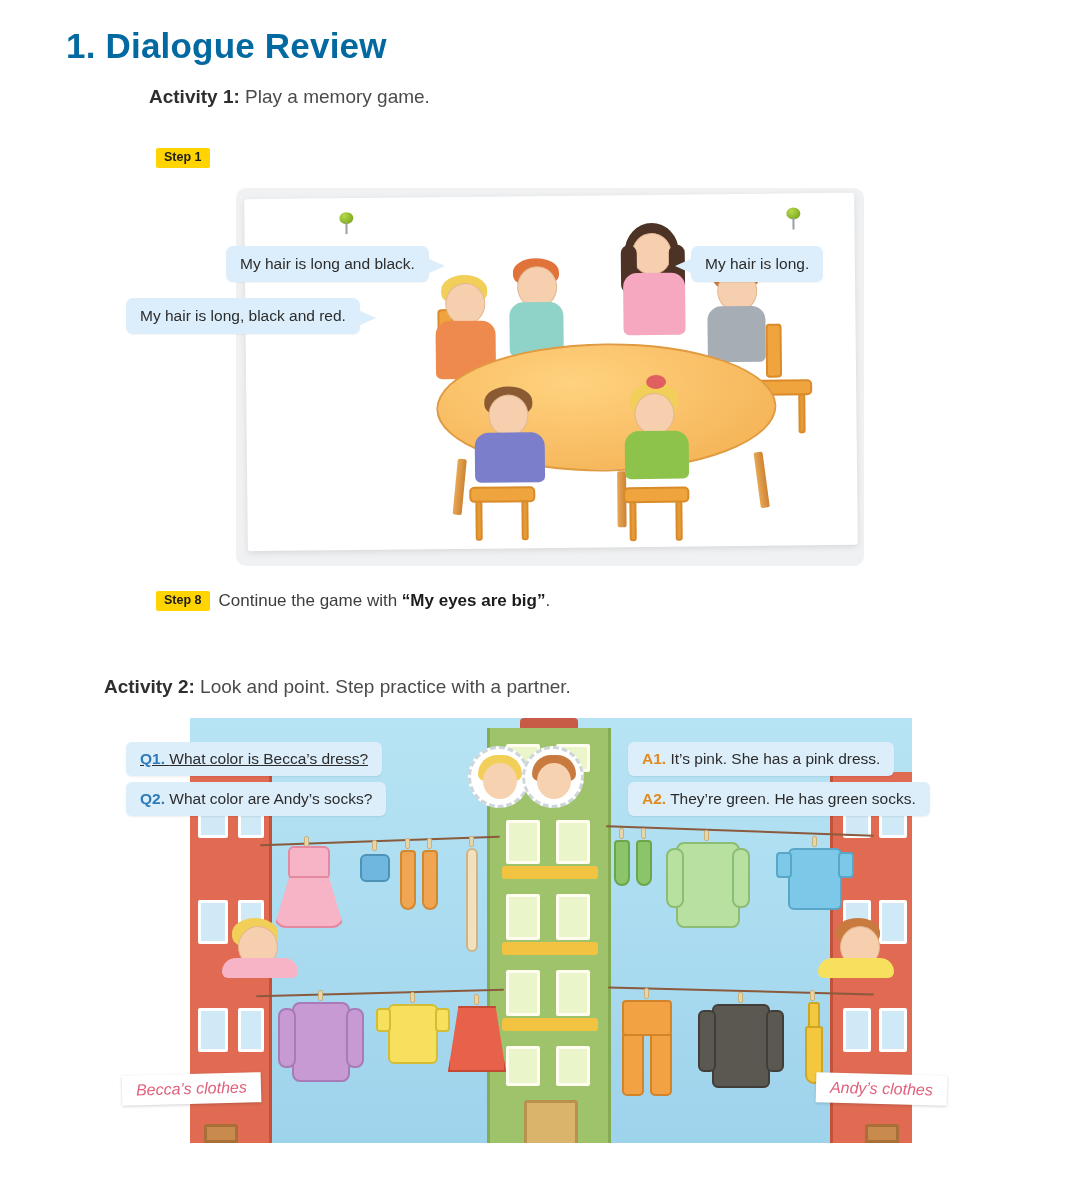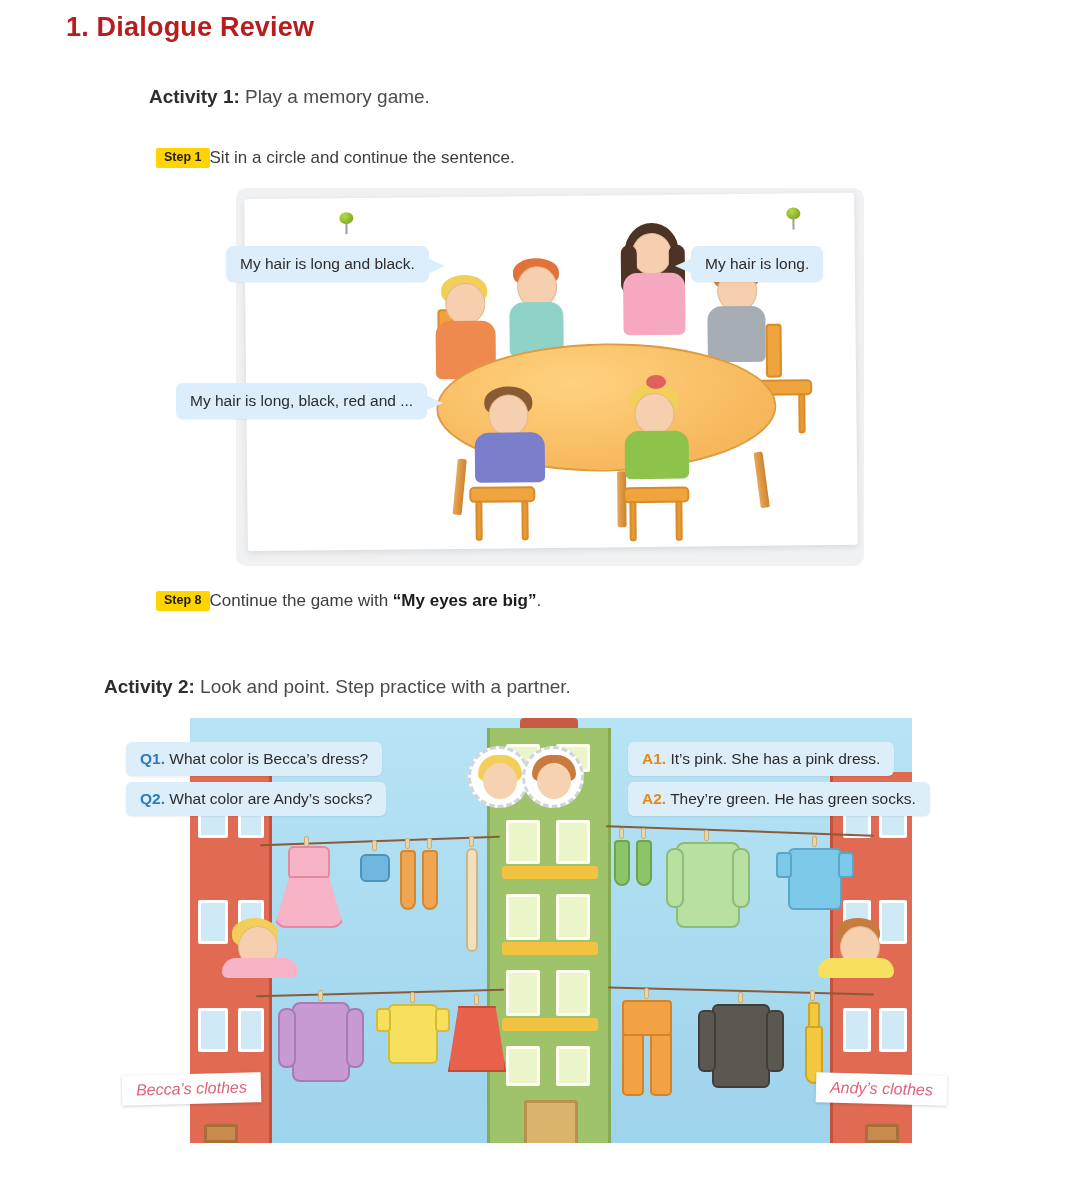--- a/index.html
+++ b/index.html
@@ -11,42 +11,42 @@
     font-family: "Liberation Sans", sans-serif;
     color: #3a3a3a;
     overflow: hidden;
     position: relative;
   }
 
   
   .section-title {
     position: absolute;
     left: 66px;
-    top: 12px;
-    font-size: 27px;
+    top: 26px;
+    font-size: 35px;
     font-weight: bold;
-    color: #b91c1c;
+    color: #0369a1;
     letter-spacing: .2px;
   }
 
   
   .activity-line {
     position: absolute;
     font-size: 19px;
     color: #4b4b4b;
   }
   .activity-line .lab {
     font-weight: bold;
     color: #2e2e2e;
   }
   #activity1-line { left: 104px; top: 86px; margin-left: 45px; }
   #activity2-line { left: 104px; top: 676px; }
 
   
-  .step-row { position: absolute; display: flex; align-items: center; gap: 0; }
+  .step-row { position: absolute; display: flex; align-items: center; gap: 9px; }
   .step-chip {
     background: #ffd400;
     color: #1c1c1c;
     font-size: 12.5px;
     font-weight: bold;
     padding: 3px 8px 4px 8px;
     border-radius: 2px;
     line-height: 1;
   }
   .step-text { font-size: 17px; color: #3d3d3d; }
@@ -227,21 +227,21 @@
     background: #ddeefb;
     border-radius: 6px;
     padding: 8px 14px;
     font-size: 15.5px;
     color: #2b2b2b;
     white-space: nowrap;
     box-shadow: 0 1px 2px rgba(0,0,0,.07);
   }
   .qa .tag { font-weight: bold; color: #2e7bb8; }
   .qa .tag-a { font-weight: bold; color: #e08a22; }
-  #qa1 { left: 126px; top: 742px; }
+  #qa1 { left: 126px; top: 742px; text-decoration: underline; }
   #qa2 { left: 126px; top: 782px; }
   #qa3 { left: 628px; top: 742px; }
   #qa4 { left: 628px; top: 782px; text-align: right; }
 
   
   .avatar {
     position: absolute;
     width: 62px; height: 62px; border-radius: 50%;
     background: #ffffff;
     border: 3px dashed #cfd6db;
@@ -277,21 +277,20 @@
 
 <div class="section-title">1. Dialogue Review</div>
 
 <div class="activity-line" id="activity1-line">
   <span class="lab">Activity 1:</span>
   <span>Play a memory game.</span>
 </div>
 
 <div class="step-row" id="step1-row">
   <span class="step-chip">Step 1</span>
-  <span class="step-text">Sit in a circle and continue the sentence.</span>
 </div>
 
 <div id="illus1">
   <div id="illus1-paper">
 
     <div class="pin" id="pin-left">
       <div class="head"></div>
       <div class="needle"></div>
     </div>
     <div class="pin" id="pin-right">
@@ -351,21 +350,21 @@
     <div class="chair chair-seat" style="left:222px; top:290px;"></div>
     <div class="chair-leg" style="left:228px; top:304px;"></div>
     <div class="chair-leg" style="left:274px; top:304px;"></div>
     <div class="chair chair-seat" style="left:376px; top:292px;"></div>
     <div class="chair-leg" style="left:382px; top:306px;"></div>
     <div class="chair-leg" style="left:428px; top:306px;"></div>
 
   </div>
 
   <div class="bubble1 tail-right" id="b1">My hair is long and black.</div>
-  <div class="bubble1 tail-right" id="b3">My hair is long, black, red and ...</div>
+  <div class="bubble1 tail-right" id="b2">My hair is long, black and red.</div>
   <div class="bubble1 tail-left" id="b4">My hair is long.</div>
 </div>
 
 <div class="step-row" id="step2-row">
   <span class="step-chip">Step 8</span>
   <span class="step-text"><span>Continue the game with </span><b>“My eyes are big”</b><span>.</span></span>
 </div>
 
 <div class="activity-line" id="activity2-line">
   <span class="lab">Activity 2:</span>

